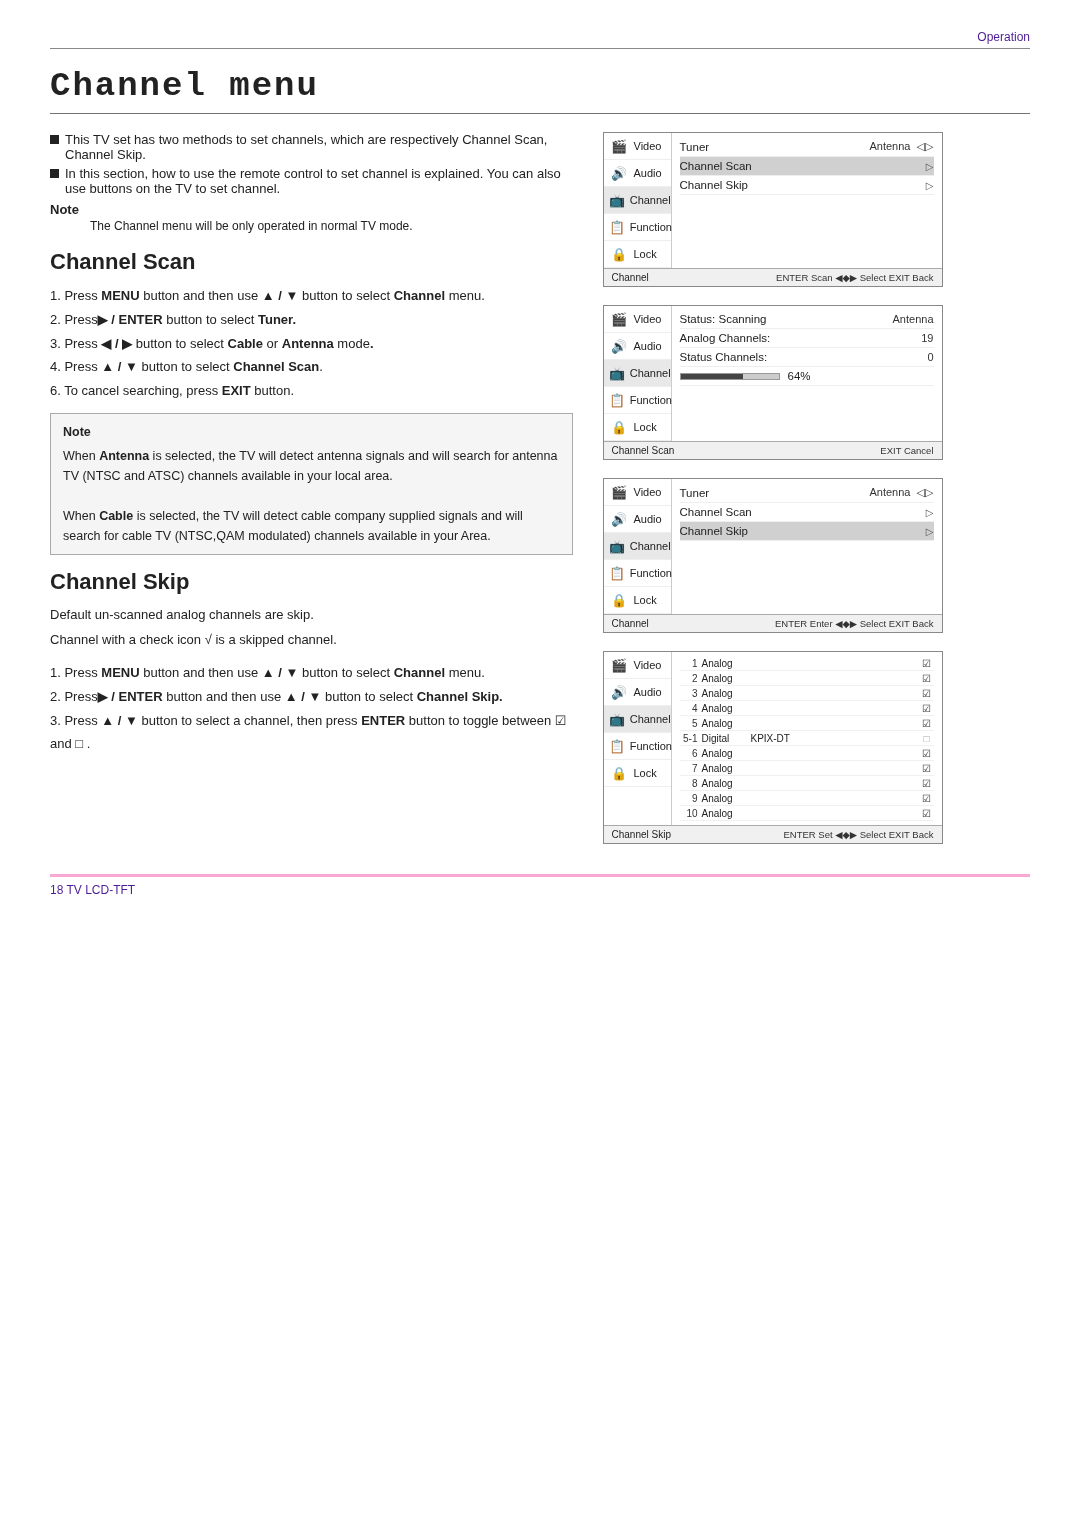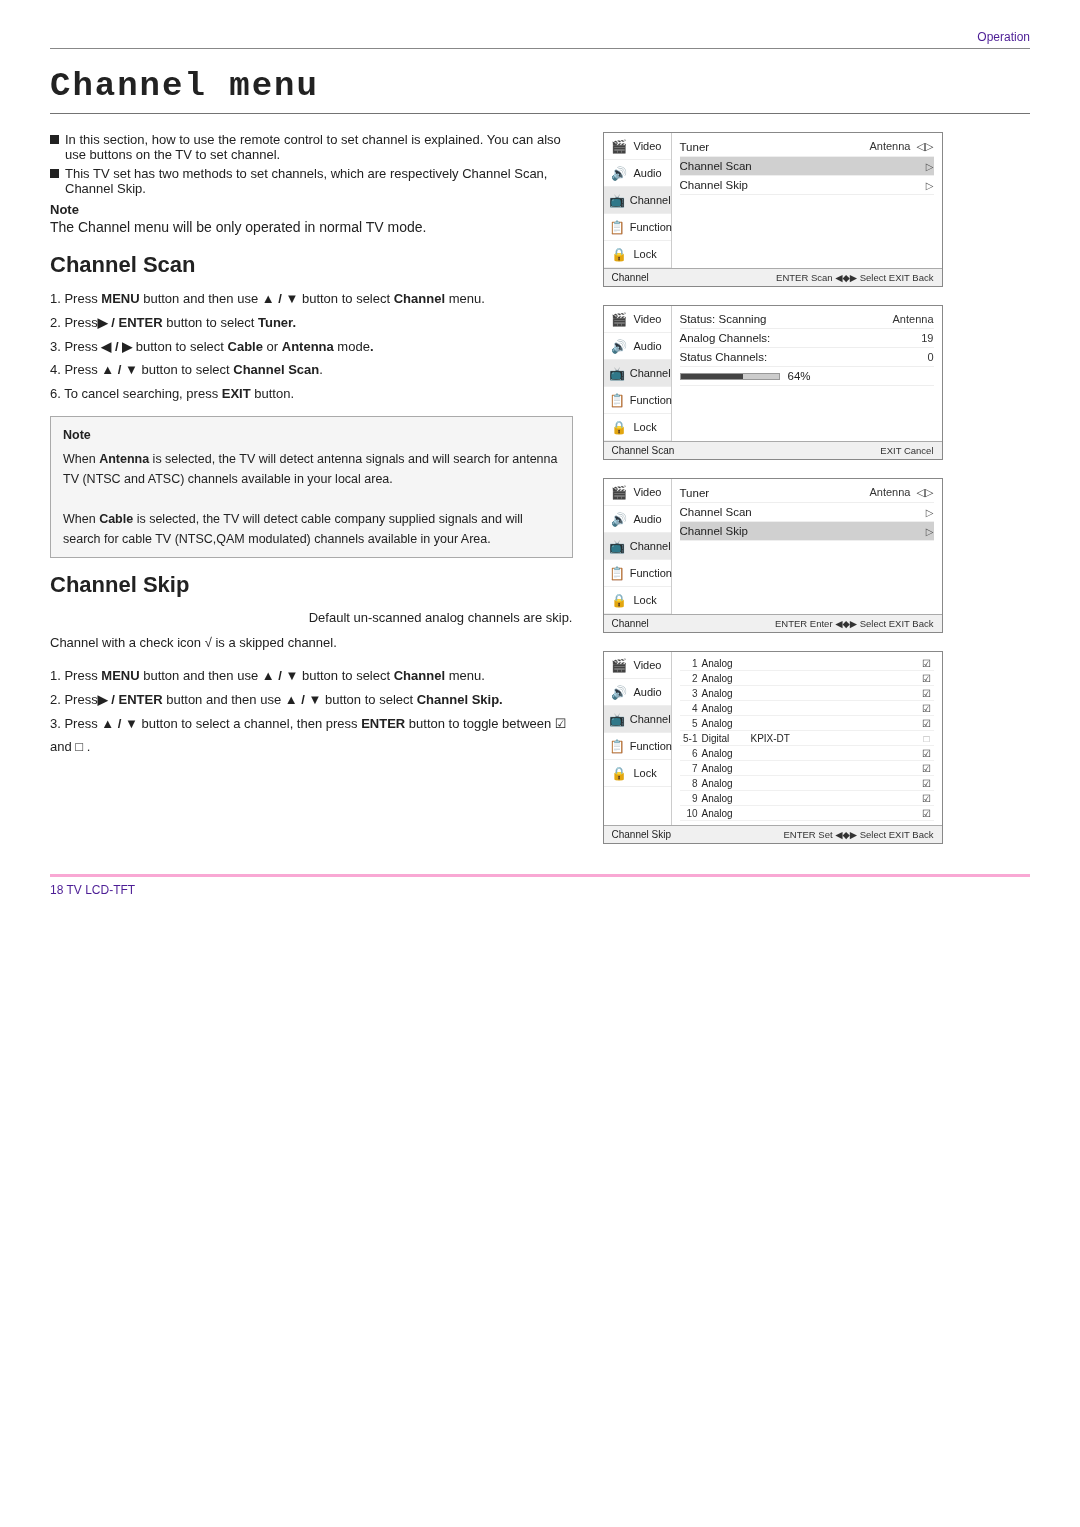--- a/index.html
+++ b/index.html
@@ -70,23 +70,24 @@
       margin-top: 3px;
     }
 
     .note-label {
       font-weight: bold;
       font-size: 13px;
       margin-top: 6px;
     }
 
     .note-text {
-      font-size: 14px;
+      font-size: 12px;
       line-height: 1.5;
       margin-bottom: 10px;
+      margin-left: 40px;
     }
 
     .section-title {
       font-size: 22px;
       font-weight: bold;
       margin: 14px 0 10px 0;
     }
 
     .step-list {
       font-size: 13px;
@@ -244,25 +245,25 @@
 </div>
 
 <div class="main-title">Channel menu</div>
 
 <div class="content-area">
 
   <div class="left-col">
 
     <div class="bullet-line">
       <div class="bullet-square"></div>
-      <div>In this section, how to use the remote control  to set channel is explained. You can also use buttons on the TV  to set channel.</div>
+      <div>This TV set has two methods to set channels, which are respectively Channel Scan,  Channel Skip.</div>
     </div>
     <div class="bullet-line">
       <div class="bullet-square"></div>
-      <div>This TV set has two methods to set channels, which are respectively Channel Scan,  Channel Skip.</div>
+      <div>In this section, how to use the remote control  to set channel is explained. You can also use buttons on the TV  to set channel.</div>
     </div>
     <div class="note-label">Note</div>
     <div class="note-text">The Channel menu will be only operated  in normal TV mode.</div>
 
     <div class="section-title">Channel Scan</div>
 
     <ul class="step-list">
       <li>1. Press <strong>MENU</strong> button and then use <strong>▲ / ▼</strong> button to select <strong>Channel</strong> menu.</li>
       <li>2. Press<strong>▶ / ENTER</strong> button to select <strong>Tuner.</strong></li>
       <li>3. Press <strong>◀ / ▶</strong> button to select <strong>Cable</strong> or <strong>Antenna</strong> mode<strong>.</strong></li>
@@ -273,21 +274,21 @@
     <div class="note-box">
       <div class="note-title">Note</div>
       <div>When <strong>Antenna</strong> is selected, the TV will detect antenna signals and will search for antenna TV (NTSC and ATSC) channels available in your local area.</div>
       <br>
       <div>When <strong>Cable</strong> is selected, the TV will detect cable company supplied signals and will search for cable TV (NTSC,QAM modulated) channels available in your Area.</div>
     </div>
 
     <div class="section-title">Channel Skip</div>
 
     <div class="intro-text">
-      <p style="margin-top:0;text-align:right;">Default un-scanned analog channels are skip.</p>
+      <p style="margin-top:0;">Default un-scanned analog channels are skip.</p>
       <p style="margin-top:4px;">Channel with a check icon √ is a skipped channel.</p>
     </div>
 
     <ul class="step-list" style="margin-top:12px;">
       <li>1. Press <strong>MENU</strong> button and then use <strong>▲ / ▼</strong> button to select <strong>Channel</strong> menu.</li>
       <li>2. Press<strong>▶ / ENTER</strong> button and then use <strong>▲ / ▼</strong> button to select <strong>Channel Skip.</strong></li>
       <li>3. Press <strong>▲ / ▼</strong> button to select a channel, then press <strong>ENTER</strong> button to toggle between ☑ and □ .</li>
     </ul>
 
   </div>

